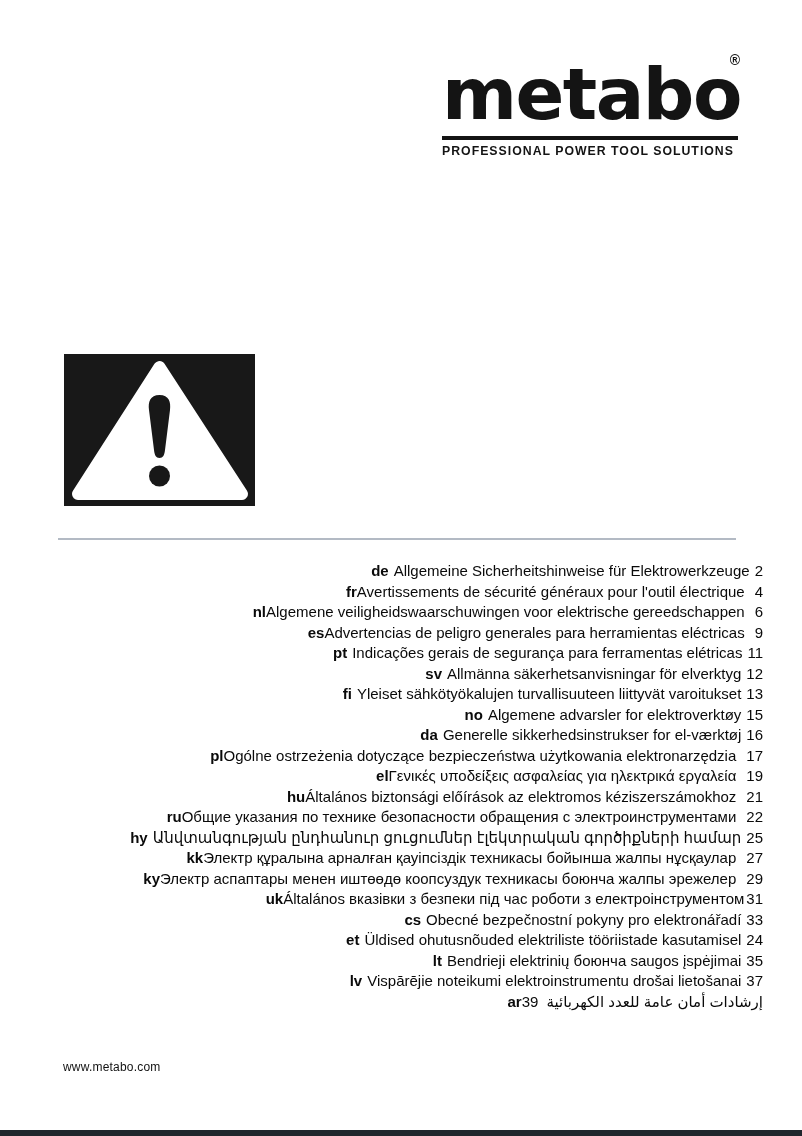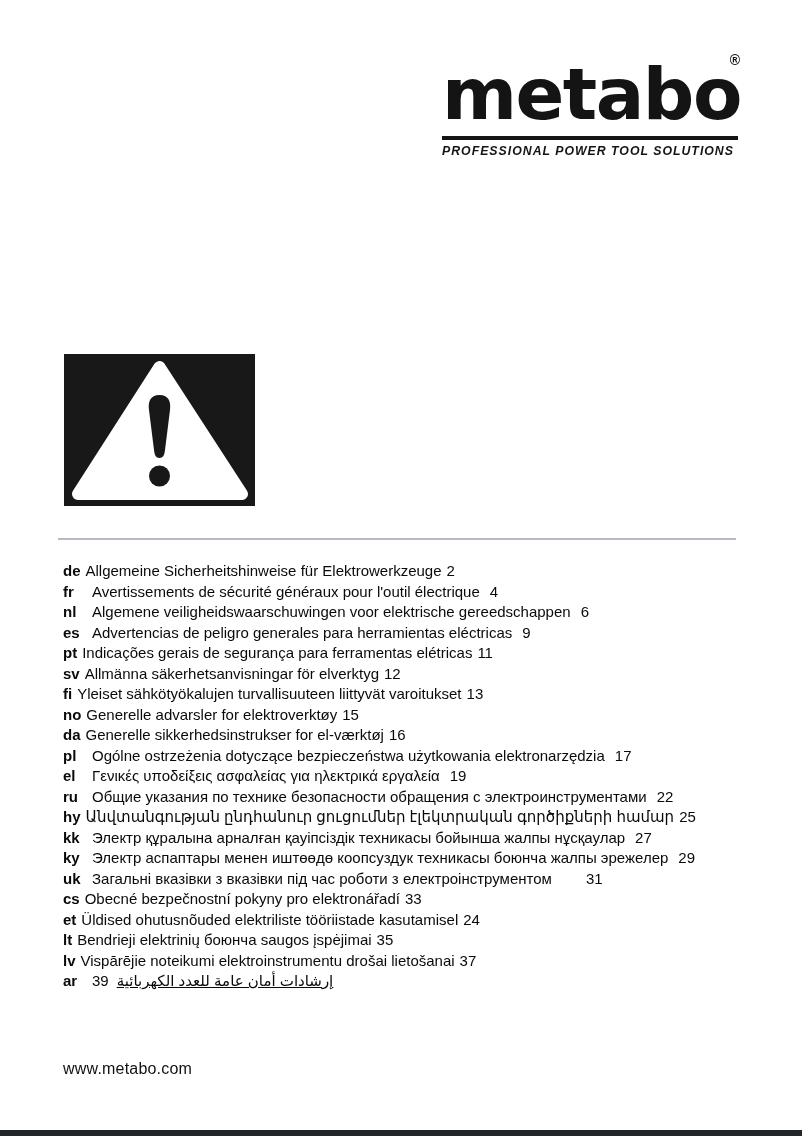--- a/index.html
+++ b/index.html
@@ -12,38 +12,38 @@
   .logo{position:absolute;left:442px;top:50px;width:296px;}
   .brand{
     font-family:"DejaVu Sans","Liberation Sans",sans-serif;
     font-weight:bold;font-size:72px;line-height:1;letter-spacing:-1.5px;
     color:#141414;margin-top:8px;white-space:nowrap;
   }
   .reg{position:absolute;top:2px;right:-2px;font-size:14px;font-weight:bold;color:#141414;}
   .logo-rule{height:4px;background:#141414;margin-top:6px;}
   .tagline{
     margin-top:4px;font-weight:bold;font-size:12.3px;letter-spacing:1px;
-    white-space:nowrap;color:#141414;font-style:italic;
+    white-space:nowrap;color:#141414;
   }
   
   .warn{position:absolute;left:64px;top:354px;width:191px;height:152px;}
   
   .divider{position:absolute;left:58px;top:538px;width:678px;height:2px;background:#b3bac4;}
   
   .toc{position:absolute;left:63px;top:561px;width:700px;font-size:15px;}
-  .row{height:20.5px;line-height:20.5px;white-space:nowrap;}
+  .row{height:20.5px;line-height:20.5px;white-space:nowrap;text-align:right;}
   .code{font-weight:bold;margin-right:5px;}
   .row.indent .code{display:inline-block;width:29px;margin-right:0;}
   .pg{margin-left:5px;}
   .pg.g2{margin-left:10px;}
-  .pg.g3{margin-left:34px;}
+  .pg.g3{margin-left:2px;}
   .pg.g0{margin-left:0;}
-  .title.ml8{margin-left:8px;text-decoration:underline;}
+  .title.ml8{margin-left:8px;}
   
-  .site{position:absolute;left:63px;top:1060px;font-size:16px;letter-spacing:.2px;color:#111;}
+  .site{position:absolute;left:63px;top:1060px;font-size:12px;letter-spacing:.2px;color:#111;}
   .bottom-bar{position:absolute;left:0;top:1130px;width:802px;height:6px;background:#20262c;}
 </style>
 </head>
 <body>
 
 <div class="page">
 
   <div class="logo">
     <span class="reg">®</span>
     <div class="brand">metabo</div>
@@ -76,45 +76,48 @@
       <div class="row">
       <span class="code">pt</span><span class="title">Indicações gerais de segurança para ferramentas elétricas</span><span class="pg">11</span>
     </div>
       <div class="row">
       <span class="code">sv</span><span class="title">Allmänna säkerhetsanvisningar för elverktyg</span><span class="pg">12</span>
     </div>
       <div class="row">
       <span class="code">fi</span><span class="title">Yleiset sähkötyökalujen turvallisuuteen liittyvät varoitukset</span><span class="pg">13</span>
     </div>
       <div class="row">
-      <span class="code">no</span><span class="title">Generelle advarsler for elektroverktøy</span><span class="pg">15</span>
+      <span class="code">no</span><span class="title">Algemene advarsler for elektroverktøy</span><span class="pg">15</span>
     </div>
       <div class="row">
       <span class="code">da</span><span class="title">Generelle sikkerhedsinstrukser for el-værktøj</span><span class="pg">16</span>
     </div>
       <div class="row indent">
       <span class="code">pl</span><span class="title">Ogólne ostrzeżenia dotyczące bezpieczeństwa użytkowania elektronarzędzia</span><span class="pg g2">17</span>
     </div>
       <div class="row indent">
       <span class="code">el</span><span class="title">Γενικές υποδείξεις ασφαλείας για ηλεκτρικά εργαλεία</span><span class="pg g2">19</span>
+    </div>
+      <div class="row indent">
+      <span class="code">hu</span><span class="title">Általános biztonsági előírások az elektromos kéziszerszámokhoz</span><span class="pg g2">21</span>
     </div>
       <div class="row indent">
       <span class="code">ru</span><span class="title">Общие указания по технике безопасности обращения с электроинструментами</span><span class="pg g2">22</span>
     </div>
       <div class="row">
       <span class="code">hy</span><span class="title">Անվտանգության ընդհանուր ցուցումներ էլեկտրական գործիքների համար</span><span class="pg">25</span>
     </div>
       <div class="row indent">
       <span class="code">kk</span><span class="title">Электр құралына арналған қауіпсіздік техникасы бойынша жалпы нұсқаулар</span><span class="pg g2">27</span>
     </div>
       <div class="row indent">
       <span class="code">ky</span><span class="title">Электр аспаптары менен иштөөдө коопсуздук техникасы боюнча жалпы эрежелер</span><span class="pg g2">29</span>
     </div>
       <div class="row indent">
-      <span class="code">uk</span><span class="title">Загальні вказівки з вказівки під час роботи з електроінструментом</span><span class="pg g3">31</span>
+      <span class="code">uk</span><span class="title">Általános вказівки з безпеки під час роботи з електроінструментом</span><span class="pg g3">31</span>
     </div>
       <div class="row">
       <span class="code">cs</span><span class="title">Obecné bezpečnostní pokyny pro elektronářadí</span><span class="pg">33</span>
     </div>
       <div class="row">
       <span class="code">et</span><span class="title">Üldised ohutusnõuded elektriliste tööriistade kasutamisel</span><span class="pg">24</span>
     </div>
       <div class="row">
       <span class="code">lt</span><span class="title">Bendrieji elektrinių боюнча saugos įspėjimai</span><span class="pg">35</span>
     </div>

